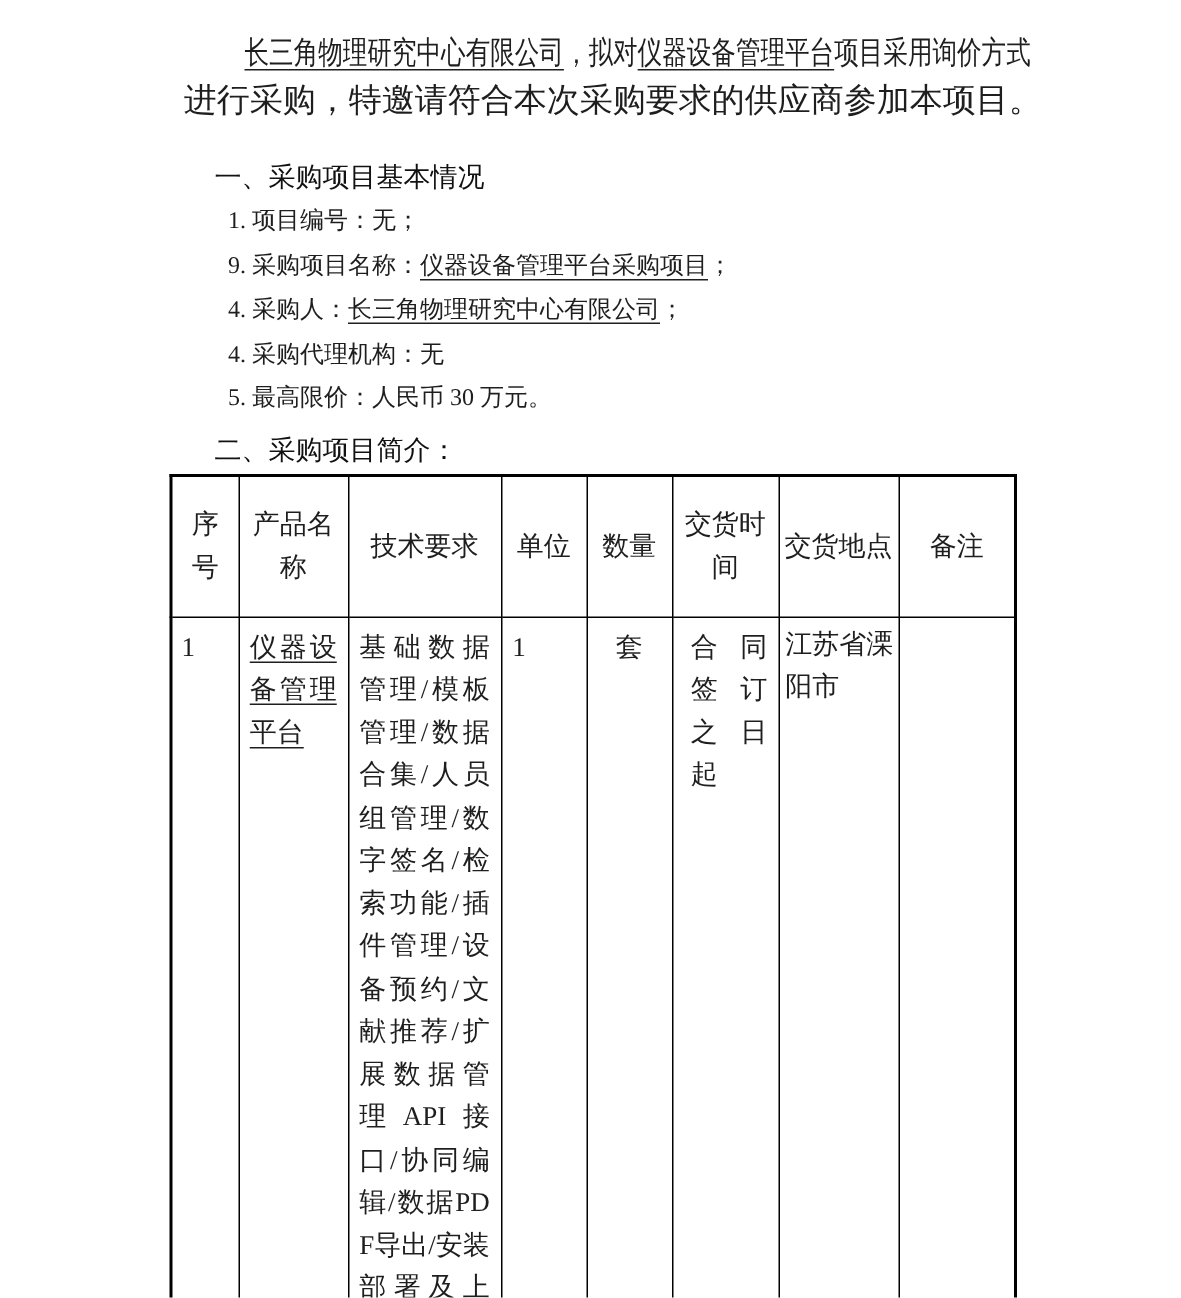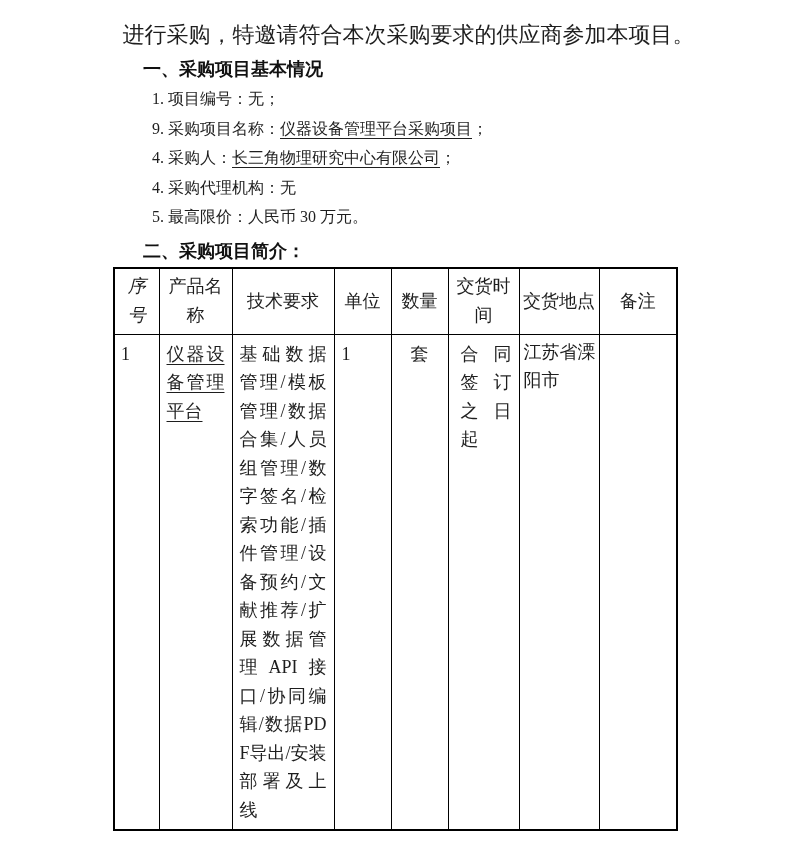--- a/index.html
+++ b/index.html
@@ -13,23 +13,23 @@
   .page { padding: 19px 0 0 30px; width: 757px; }
 
   
   .intro-l1 { margin: 0; padding-left: 133px; font-size: 21px; line-height: 32px; white-space: nowrap; }
   .squeeze { display: inline-block; transform: scaleX(0.78); transform-origin: 0 60%; white-space: nowrap; }
   .intro-l2 { margin: 0; font-size: 22px; line-height: 32px; text-align: center; }
 
   u { text-decoration: underline; text-decoration-thickness: 1px; text-underline-offset: 4px; }
 
   .sec {
-    margin: 3px 0 0 113px;
+    margin: 20px 0 0 113px;
     font-family: "Liberation Sans", "DejaVu Sans", sans-serif;
-    font-weight: 700; font-size: 18px; line-height: 30px; color: #111;
+    font-weight: 400; font-size: 18px; line-height: 30px; color: #111;
   }
   .sec2 { margin-top: 4px; }
 
   .list-item { margin-left: 122px; font-size: 16px; line-height: 29.5px; }
 
   table.doc {
     border-collapse: collapse;
     table-layout: fixed;
     width: 563px;
     margin: 1px 0 0 83px;
@@ -42,39 +42,40 @@
     color: #1e1e1e;
   }
   thead th {
     height: 61px;
     line-height: 29px;
     text-align: center;
     vertical-align: middle;
     padding: 2px 1px;
     border-bottom: 2px solid #000;
   }
-  th.h-seq { padding: 2px 5px; font-style: italic; }
+  th.h-seq { padding: 16px 5px; }
   tbody td {
     vertical-align: top;
     padding: 5px 7px;
     line-height: 28.5px;
   }
   td.c-seq  { padding-left: 6px; }
   td.c-prod { text-align: justify; }
   td.c-tech { text-align: justify; word-break: break-all; margin-top: 36px; }
   td.c-unit { }
   td.c-qty  { text-align: center; }
   td.c-time { text-align: justify; padding-left: 12px; }
   td.c-place{ padding: 3px 0 5px 4px; }
 </style>
 </head>
 <body>
 
 <div class="page">
 
+  <p class="intro-l1"><span class="squeeze"><u>长三角物理研究中心有限公司</u><span>，拟对</span><u>仪器设备管理平台</u><span>项目采用询价方式</span></span></p>
   <p class="intro-l2">进行采购，特邀请符合本次采购要求的供应商参加本项目。</p>
 
   <h3 class="sec">一、采购项目基本情况</h3>
 
   <div class="list-item"><span>1. 项目编号：无；</span></div>
   <div class="list-item"><span>9. 采购项目名称：</span><u>仪器设备管理平台采购项目</u><span>；</span></div>
   <div class="list-item"><span>4. 采购人：</span><u>长三角物理研究中心有限公司</u><span>；</span></div>
   <div class="list-item"><span>4. 采购代理机构：无</span></div>
   <div class="list-item"><span>5. 最高限价：人民币 30 万元。</span></div>
 

